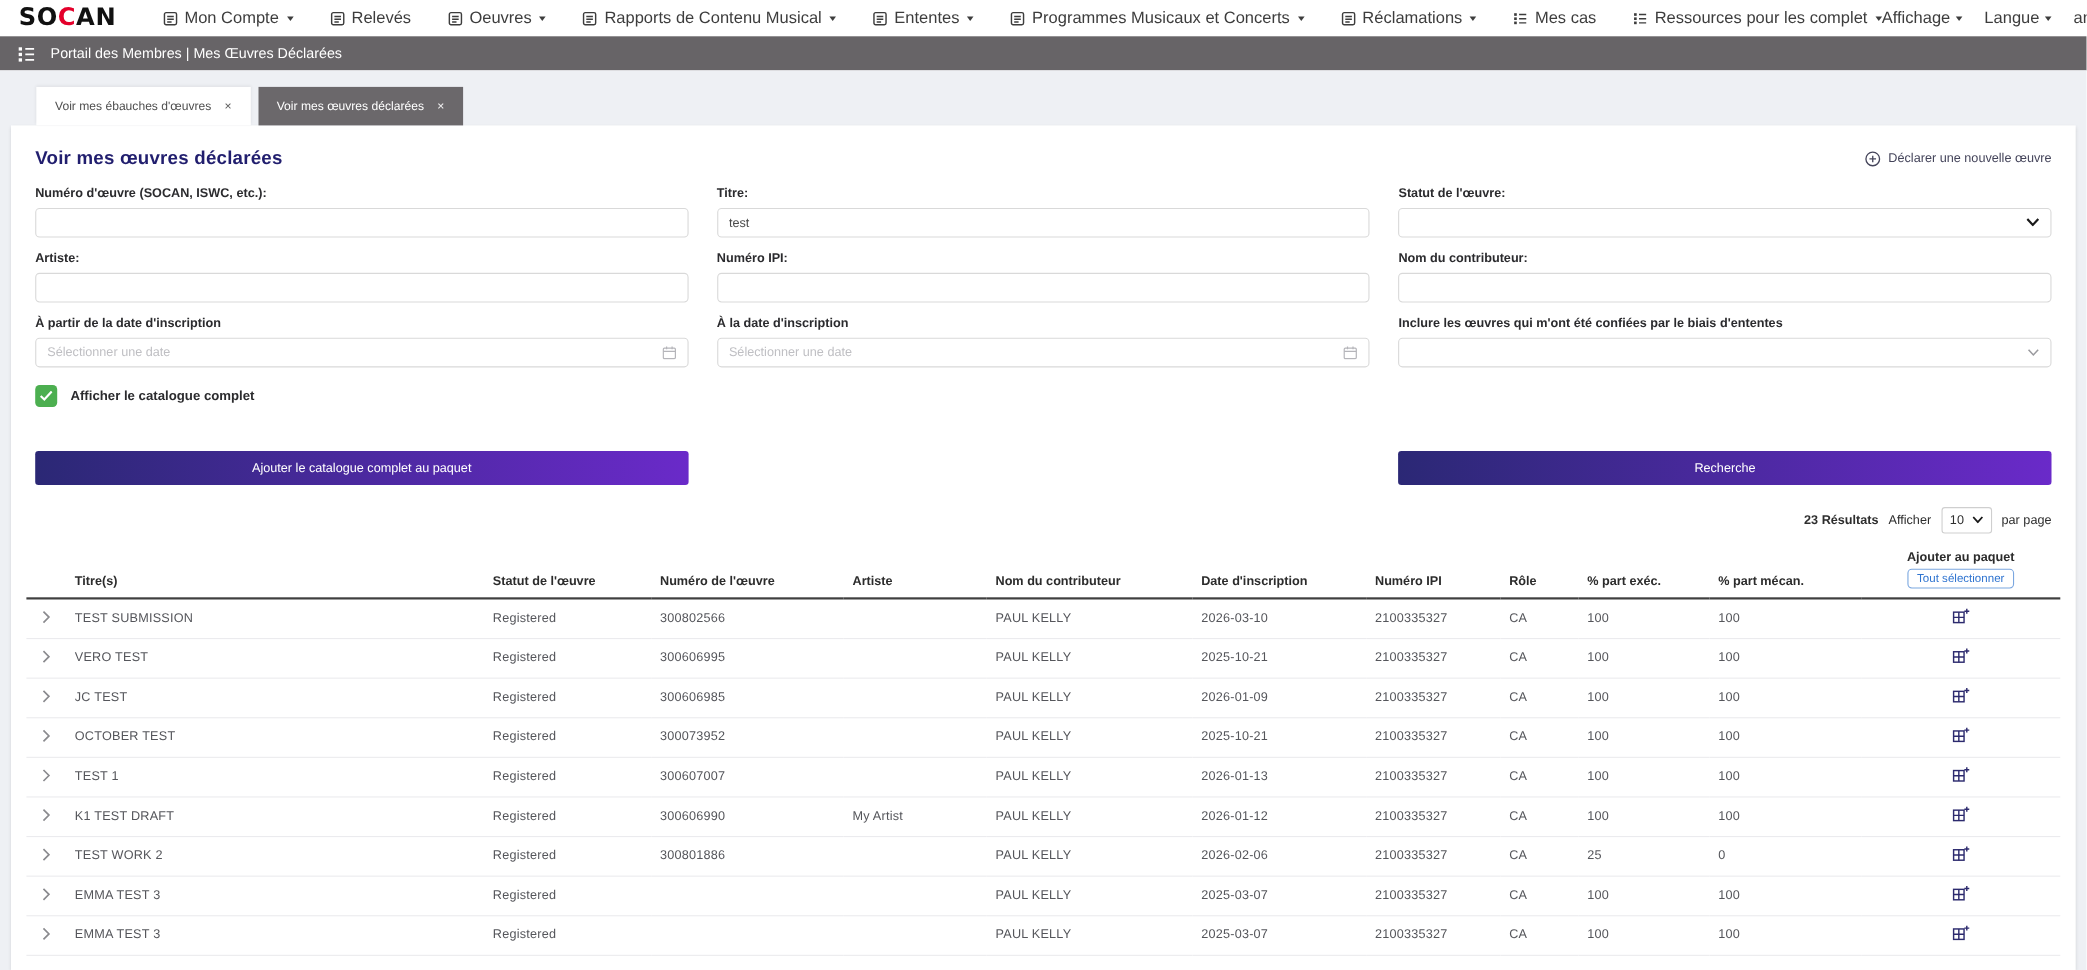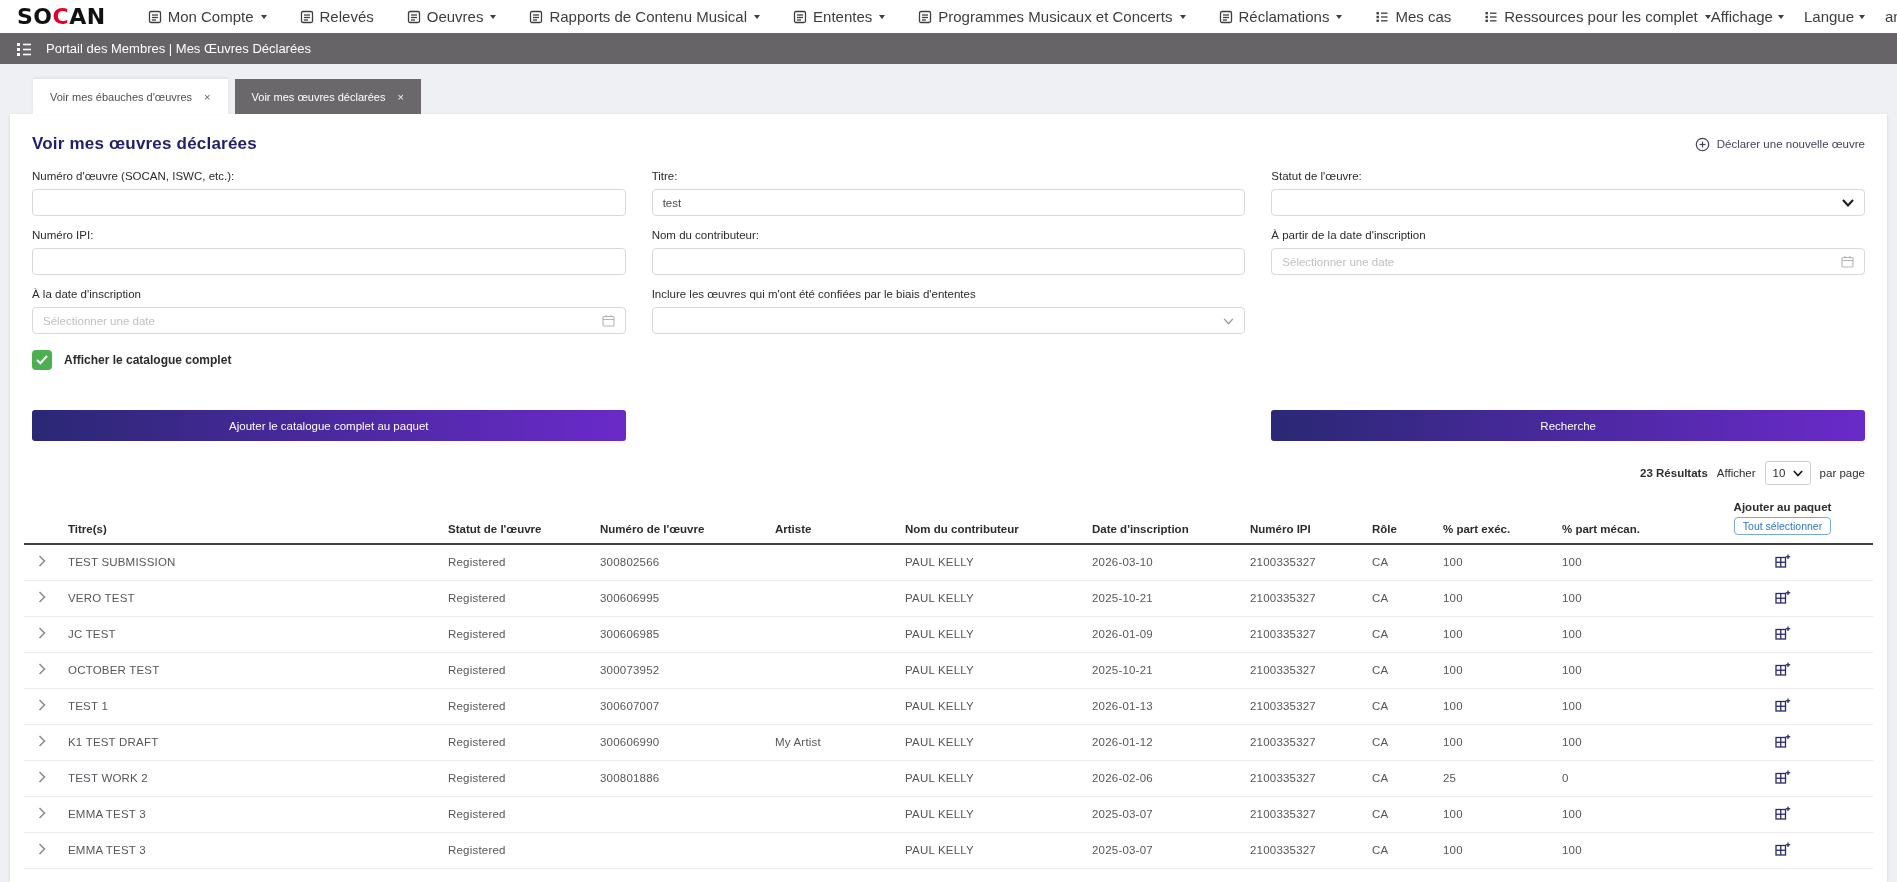--- a/index.html
+++ b/index.html
@@ -39,21 +39,21 @@
           box-shadow:0 1px 3px rgba(0,0,0,.12); overflow:hidden; }
 
   .card-head { display:flex; justify-content:space-between; align-items:center; padding:20px 8px 16px; }
   .page-title { color:#211e6e; font-size:17px; font-weight:700; letter-spacing:.2px; }
   .declare-link { display:flex; align-items:center; gap:7px; font-size:11.5px; color:#44445a; cursor:pointer; }
   .declare-link svg { display:block; }
 
   
   .filter-grid { display:grid; grid-template-columns:1fr 1fr 1fr; column-gap:26px; padding:0 8px; }
   .field { margin-bottom:13px; }
-  .field-label { display:block; font-size:11.5px; font-weight:400; color:#2b2b2e; margin-bottom:7px; }
+  .field-label { display:block; font-size:11.5px; font-weight:700; color:#2b2b2e; margin-bottom:7px; }
   .input, .select, .date-input { width:100%; height:27px; border:1px solid #d9d9d9; border-radius:4px;
           background:#fff; font-size:11.5px; color:#4a4a4a; padding:0 10px;
           font-family:"Liberation Sans", sans-serif; display:flex; align-items:center;text-align:center; }
   .select { justify-content:space-between; cursor:pointer; }
   .select .chev { color:#1a1a1a; }
   .select .chev.soft { color:#9a9a9e; }
   .date-input { justify-content:space-between; }
   .date-input .ph { color:#bfbfc3; }
   .date-input svg { display:block; }
 
@@ -302,20 +302,24 @@
         <div class="select">
           <span></span>
           <span class="chev">
             <svg width="12" height="8" viewBox="0 0 12 8" fill="none" stroke="currentColor" stroke-width="2">
                 <polyline points="1,1 6,6.5 11,1"></polyline>
               </svg>
           </span>
         </div>
       </div>
 
+      <div class="field">
+        <label class="field-label">Artiste:</label>
+        <div class="input"></div>
+      </div>
       <div class="field">
         <label class="field-label">Numéro IPI:</label>
         <div class="input"></div>
       </div>
       <div class="field">
         <label class="field-label">Nom du contributeur:</label>
         <div class="input"></div>
       </div>
 
       <div class="field">

